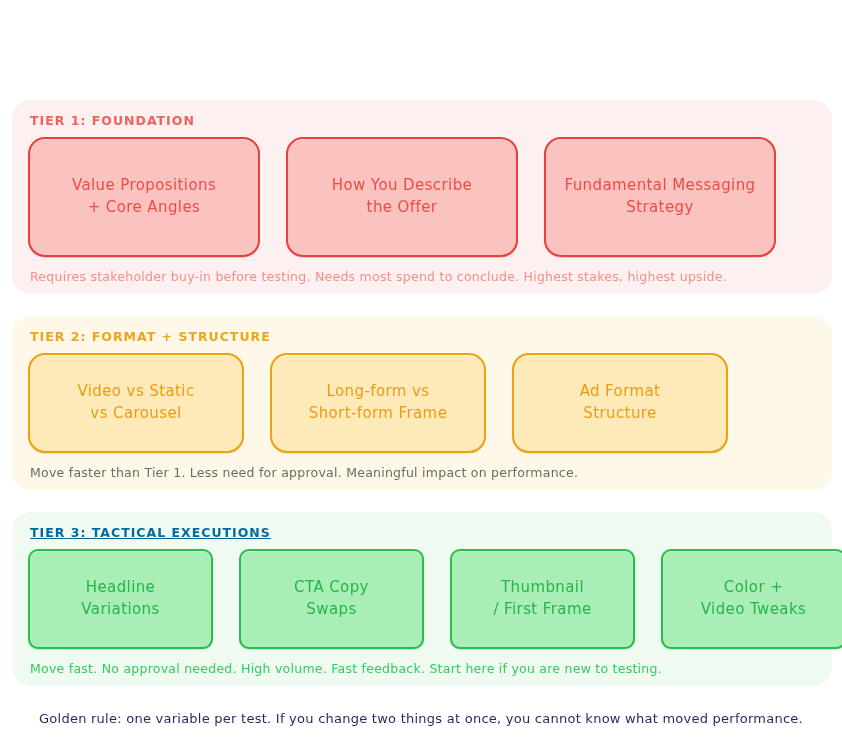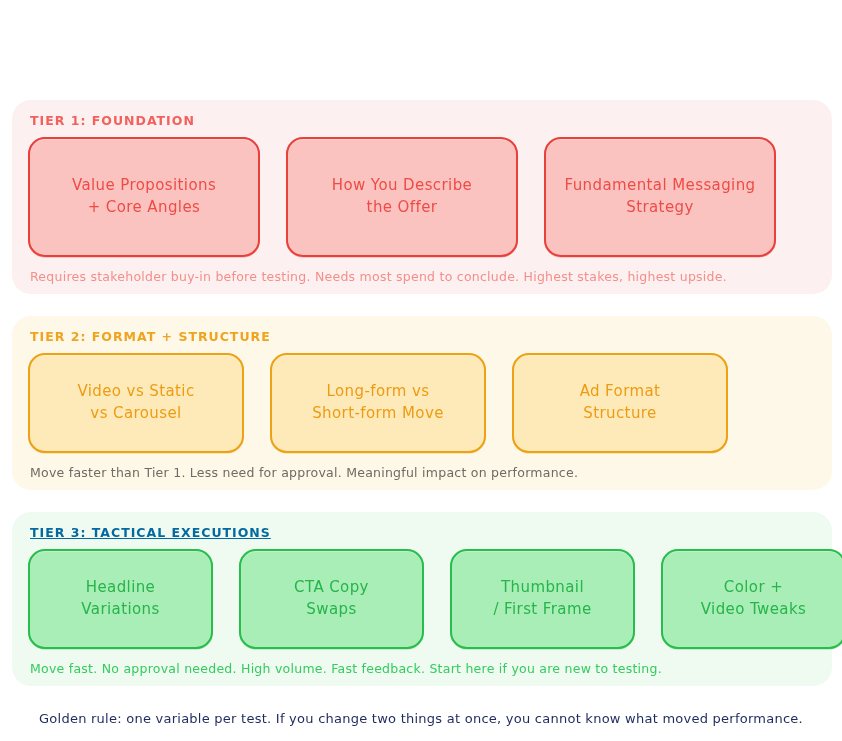--- a/index.html
+++ b/index.html
@@ -120,21 +120,21 @@
     border: 2.6px solid #28bd4d;
     color: #26b44b;
     height: 100px;
     box-shadow: 0 0.5px 0 0 rgba(40,189,77,0.45),
                 inset 0 1px 0 0 rgba(255,255,255,0.25);
   }
 
   
   .tier-1 .card { width: 232px; }
   .tier-2 .card { width: 216px; }
-  .tier-3 .card { width: 185px; }
+  .tier-3 .card { width: 185px; border-radius: 10px; }
 
   .card-text { display: block; white-space: pre-line; }
 
   .tier-note {
     font-family: "DejaVu Sans", sans-serif;
     font-size: 12.5px;
     font-weight: 400;
     letter-spacing: 0.25px;
     margin-top: 12px;
     margin-left: 2px;
@@ -188,21 +188,21 @@
 
     <section class="tier tier-2">
       <div class="tier-label">TIER 2: FORMAT + STRUCTURE</div>
       <div class="card-row">
         <div class="card">
           <span class="card-text">Video vs Static
 vs Carousel</span>
         </div>
         <div class="card">
           <span class="card-text">Long-form vs
-Short-form Move</span>
+Short-form Frame</span>
         </div>
         <div class="card">
           <span class="card-text">Ad Format
 Structure</span>
         </div>
       </div>
       <div class="tier-note">Move faster than Tier 1. Less need for approval. Meaningful impact on performance.</div>
     </section>
 
     <section class="tier tier-3">

